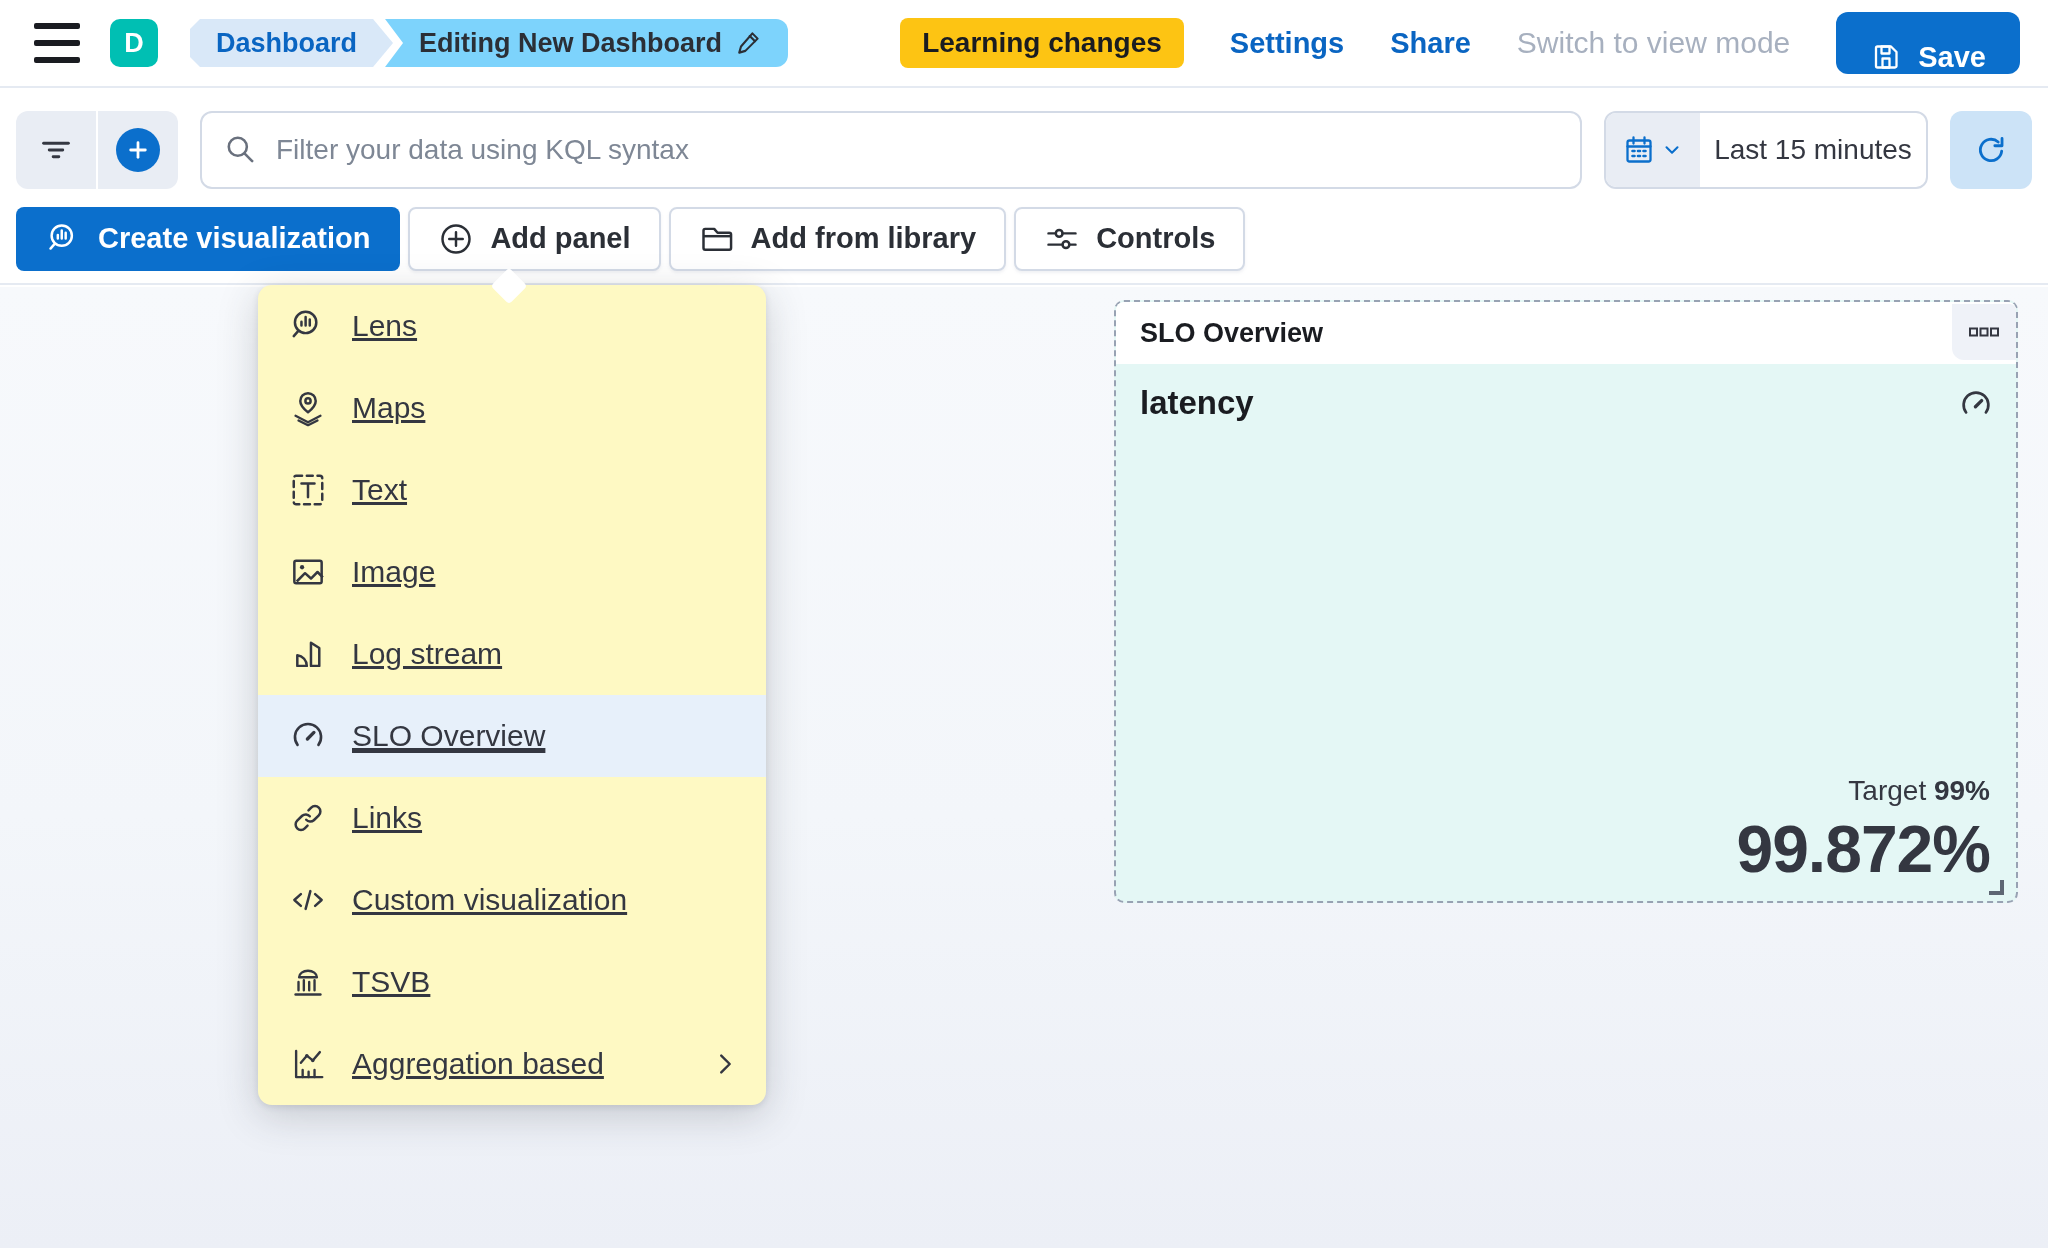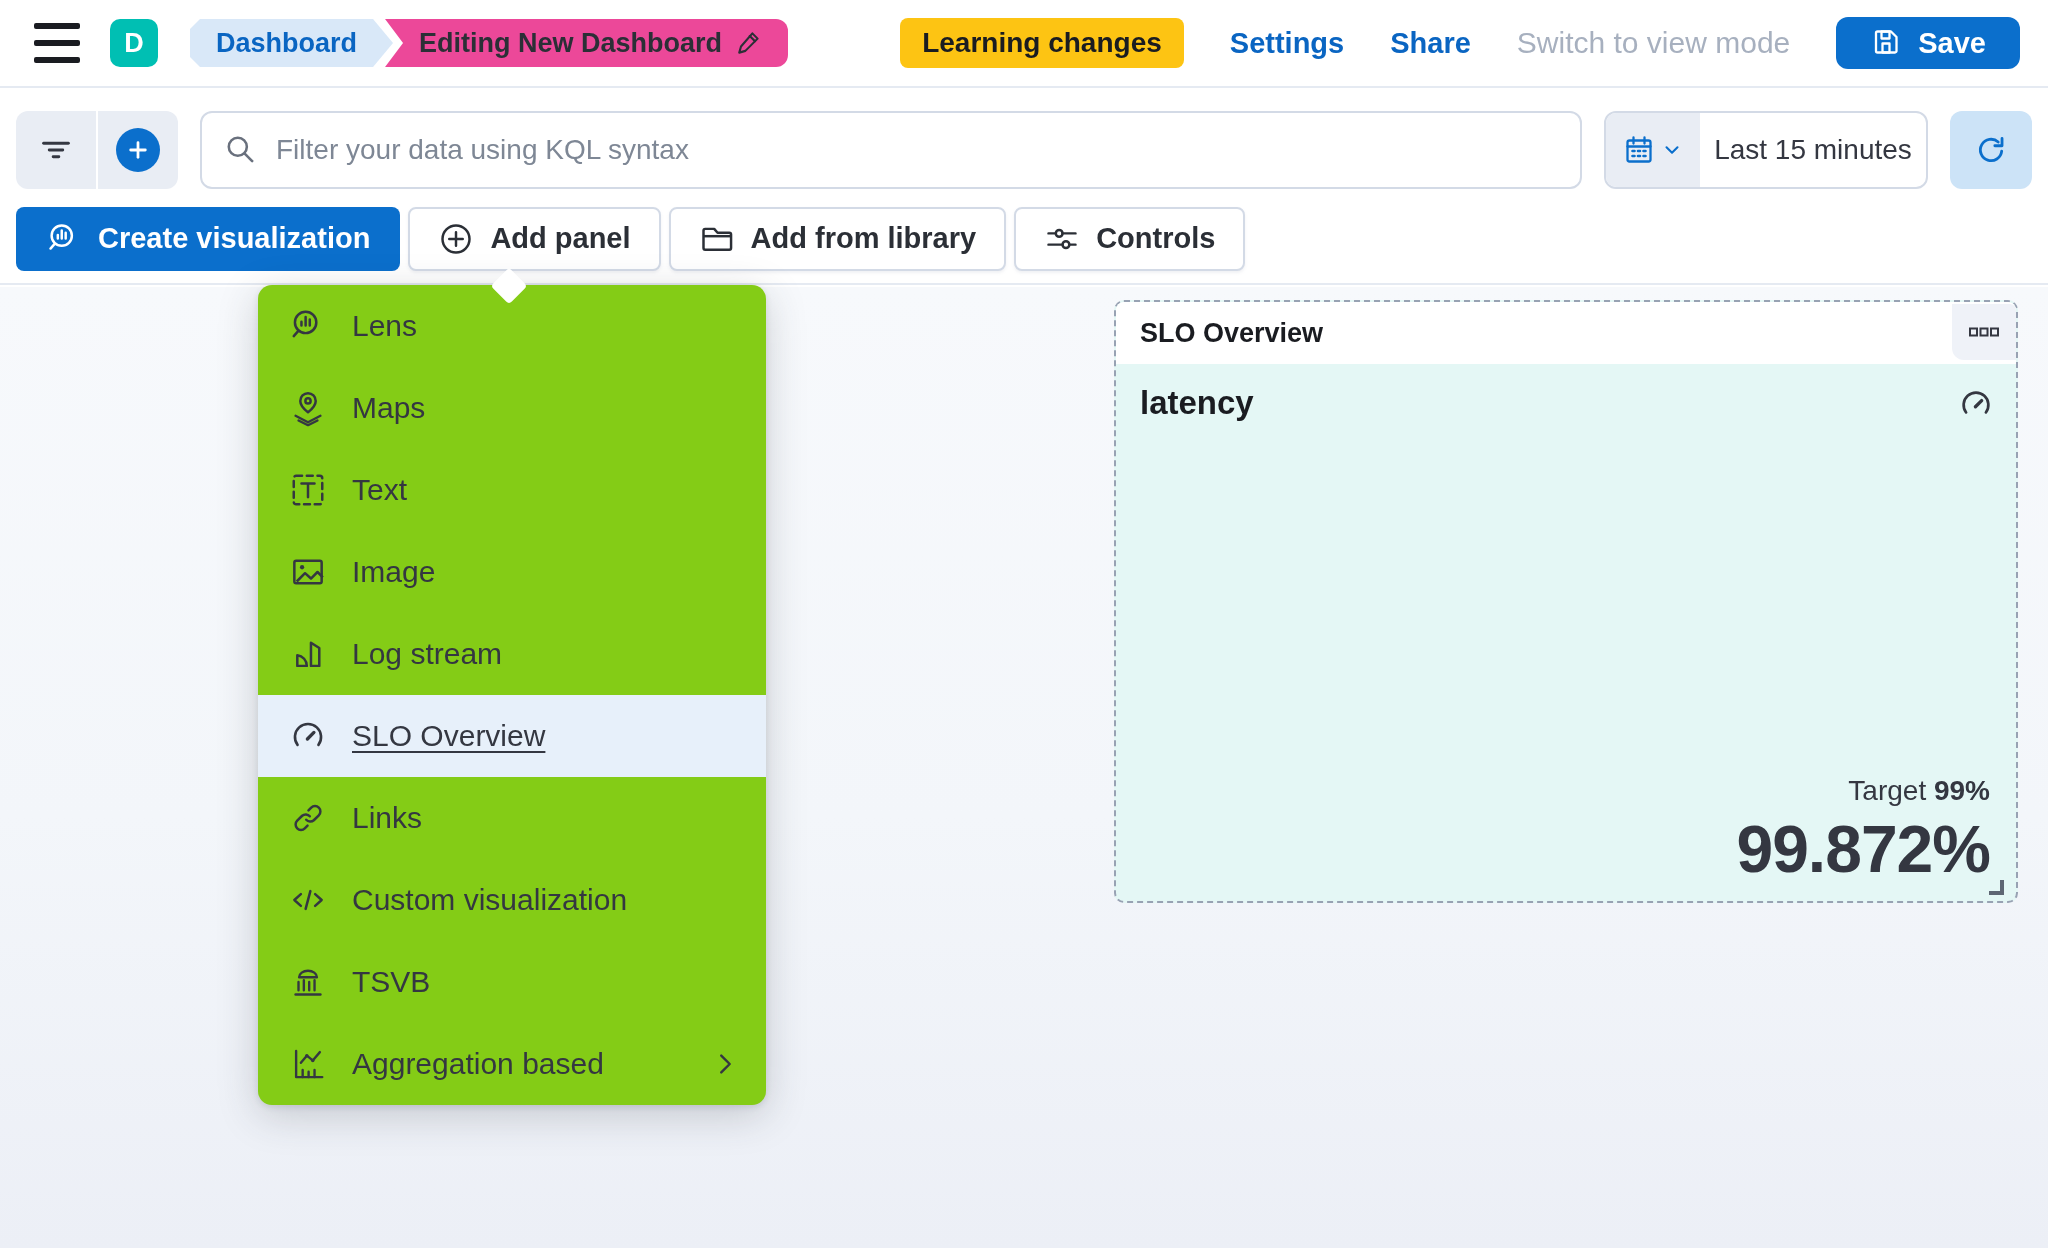--- a/index.html
+++ b/index.html
@@ -13,31 +13,31 @@
   .g-header { position:absolute; left:0; top:0; width:2048px; height:88px; background:#fff;
               border-bottom:2px solid #E5EAF2; display:flex; align-items:center; padding:0 28px; }
   .hamburger { width:46px; height:40px; display:flex; flex-direction:column; justify-content:space-between; cursor:pointer; margin-left:6px; }
   .hamburger span { display:block; height:6px; background:#1a1c21; border-radius:2px; }
   .avatar { width:48px; height:48px; border-radius:10px; background:#00BFB3; color:#fff; font-weight:700; font-size:27px;
             display:flex; align-items:center; justify-content:center; margin-left:30px; }
   .crumbs { display:flex; align-items:center; margin-left:32px; height:48px; }
   .crumb-root { background:#D9E8F8; color:#0A65C2; font-size:27px; font-weight:700; height:48px;
                 display:flex; align-items:center; padding:0 36px 0 26px;
                 clip-path:polygon(0 10px,10px 0,calc(100% - 20px) 0,100% 50%,calc(100% - 20px) 100%,10px 100%,0 calc(100% - 10px)); }
-  .crumb-current { background:#ec4899; color:#2b2f36; font-size:27px; font-weight:700; height:48px;
+  .crumb-current { background:#7dd3fc; color:#2b2f36; font-size:27px; font-weight:700; height:48px;
                    display:flex; align-items:center; gap:12px; padding:0 26px 0 40px; margin-left:-14px;
                    border-radius:0 12px 12px 0;
                    clip-path:polygon(6px 0,100% 0,100% 100%,6px 100%,24px 50%); }
   .g-right { margin-left:auto; display:flex; align-items:center; gap:46px; }
   .badge-warning { background:#FDC413; color:#1a1c21; font-weight:700; font-size:28px; border-radius:8px;
                    padding:9px 22px; }
   .top-link { font-size:29px; font-weight:700; color:#0A65C2; cursor:pointer; }
   .top-link.disabled { color:#A7B0BF; cursor:default; font-weight:400; font-size:30px; }
   .btn-save { background:#0B6FCC; color:#fff; font-size:29px; font-weight:700; border:none; border-radius:12px;
-              height:52px; padding:0 34px; display:flex; align-items:center; gap:16px; cursor:pointer; }
+              height:62px; padding:0 34px; display:flex; align-items:flex-end; gap:16px; cursor:pointer; }
 
   
   .q-bar { position:absolute; left:0; top:98px; width:2048px; height:104px; background:#fff;
            display:flex; align-items:center; padding:0 16px; gap:22px; }
   .filter-group { width:162px; height:78px; background:#E9EDF4; border-radius:12px; display:flex; align-items:stretch; overflow:hidden; flex:0 0 auto; }
   .filter-group .half { flex:1; display:flex; align-items:center; justify-content:center; cursor:pointer; }
   .filter-group .half + .half { border-left:2px solid #fff; }
   .plus-circle { width:44px; height:44px; border-radius:50%; background:#0B6FCC; display:flex; align-items:center; justify-content:center; }
   .kql { flex:1; height:78px; background:#fff; border:2px solid #D3DAE6; border-radius:12px; display:flex; align-items:center; padding:0 22px; gap:18px; }
   .kql input { border:none; outline:none; flex:1; font-size:28px; color:#343741; font-family:inherit; background:transparent; }
@@ -52,22 +52,22 @@
              border-bottom:2px solid #E5EAF2; display:flex; align-items:center; padding:0 16px; gap:8px; }
   .btn { height:64px; border-radius:8px; font-size:29px; font-weight:700; display:flex; align-items:center; gap:16px; cursor:pointer; font-family:inherit; }
   .btn-primary { background:#0B6FCC; color:#fff; border:none; padding:0 30px; }
   .btn-ghost { background:#fff; color:#2b2f36; border:2px solid #D3DAE6; padding:0 28px; box-shadow:0 2px 3px rgba(152,162,179,.15); }
 
   
   .canvas { position:absolute; left:0; top:287px; width:2048px; height:961px;
             background:linear-gradient(180deg,#F7F9FC 0%,#F3F6FA 55%,#ECEFF6 100%); }
 
   
-  .menu { position:absolute; left:258px; top:285px; width:508px; background:#84cc16; border-radius:14px;
-          box-shadow:0 10px 40px rgba(52,55,65,.22), 0 2px 6px rgba(52,55,65,.12); }
+  .menu { position:absolute; left:258px; top:285px; width:508px; background:#fef9c3; border-radius:14px;
+          box-shadow:0 10px 40px rgba(52,55,65,.22), 0 2px 6px rgba(52,55,65,.12);text-decoration:underline; }
   .menu-arrow { position:absolute; top:-12px; left:238px; width:26px; height:26px; background:#fff; transform:rotate(45deg); border-radius:4px; }
   .menu ul { list-style:none; position:relative; }
   .menu li { height:82px; display:flex; align-items:center; padding:0 26px 0 30px; gap:24px; font-size:30px; color:#343741; cursor:pointer; }
   .menu li .mi-icon { width:40px; display:flex; justify-content:center; color:#343741; flex:0 0 auto; }
   .menu li .mi-label { flex:1; }
   .menu li.highlight { background:#E7F0FA; }
   .menu li.highlight .mi-label { text-decoration:underline; text-underline-offset:5px; text-decoration-thickness:2px; }
   .menu li:first-child { border-radius:14px 14px 0 0; }
   .menu li:last-child { border-radius:0 0 14px 14px;justify-content:space-between; }
 

